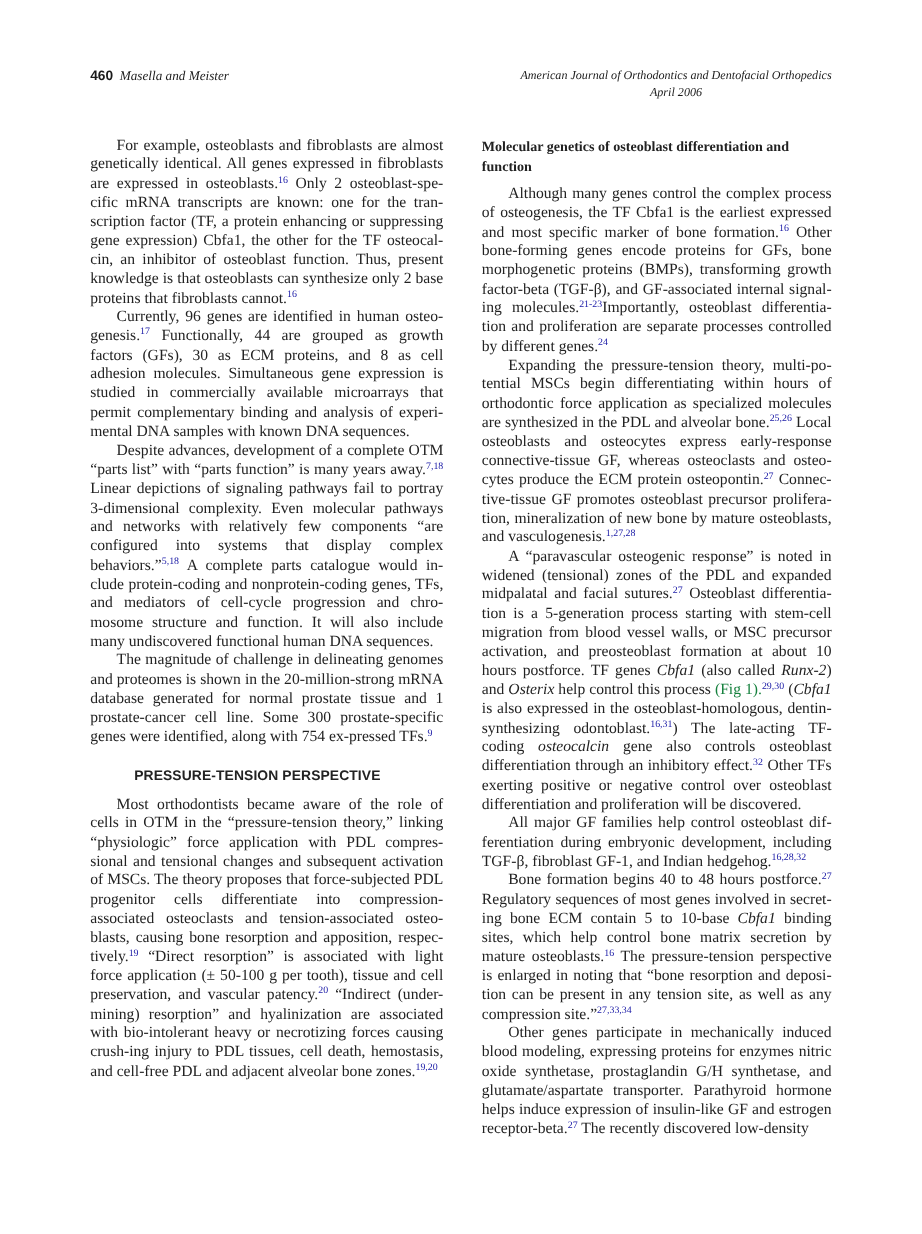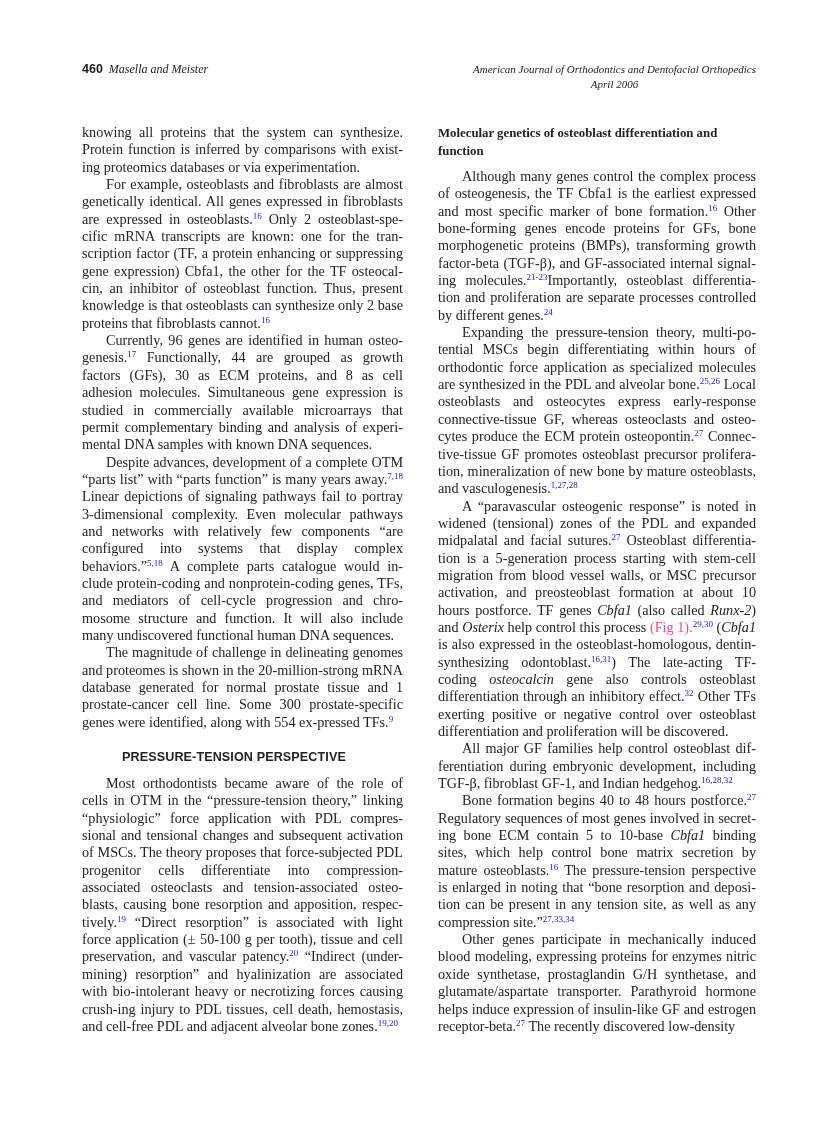--- a/index.html
+++ b/index.html
@@ -16,48 +16,47 @@
   .col-left { left: 82px; width: 321px; }
   .col-right { left: 438px; width: 318px; }
 
   .para { margin: 0; text-indent: 0; }
   .para.indent { text-indent: 24px; }
 
   .heading-caps { font-family: "Liberation Sans", sans-serif; font-weight: bold; font-size: 12.6px; letter-spacing: 0.1px; color: #222; margin: 18px 0 10px 0; line-height: 16px; text-align: left; padding-left: 40px; }
   .heading-sub { font-family: Liberation Serif, serif; font-weight: bold; font-size: 12.8px; color: #222; margin: 0 0 8px 0; line-height: 18px; text-align: left; }
 
   sup.cite { color: #1a1aa6; font-size: 9px; line-height: 0; vertical-align: 5px; margin-top: 31px; }
-  a.fig { color: #ec4899; text-decoration: none; }
+  a.fig { color: #15803d; text-decoration: none; }
   em { }
 </style>
 </head>
 <body>
 
 <div class="page">
 
   <div class="running-head">
     <div class="rh-left">
       <span class="rh-pageno">460</span><span class="rh-authors">Masella and Meister</span>
     </div>
     <div class="rh-right">
       <div>American Journal of Orthodontics and Dentofacial Orthopedics</div>
       <div>April 2006</div>
     </div>
   </div>
 
   <div class="column col-left">
-    <p class="para"><span>knowing all proteins that the system can synthesize. Protein function is inferred by comparisons with exist-ing proteomics databases or via experimentation.</span></p>
 
     <p class="para indent"><span>For example, osteoblasts and fibroblasts are almost genetically identical. All genes expressed in fibroblasts are expressed in osteoblasts.</span><sup class="cite">16</sup><span> Only 2 osteoblast-spe-cific mRNA transcripts are known: one for the tran-scription factor (TF, a protein enhancing or suppressing gene expression) Cbfa1, the other for the TF osteocal-cin, an inhibitor of osteoblast function. Thus, present knowledge is that osteoblasts can synthesize only 2 base proteins that fibroblasts cannot.</span><sup class="cite">16</sup></p>
 
     <p class="para indent"><span>Currently, 96 genes are identified in human osteo-genesis.</span><sup class="cite">17</sup><span> Functionally, 44 are grouped as growth factors (GFs), 30 as ECM proteins, and 8 as cell adhesion molecules. Simultaneous gene expression is studied in commercially available microarrays that permit complementary binding and analysis of experi-mental DNA samples with known DNA sequences.</span></p>
 
     <p class="para indent"><span>Despite advances, development of a complete OTM “parts list” with “parts function” is many years away.</span><sup class="cite">7,18</sup><span> Linear depictions of signaling pathways fail to portray 3-dimensional complexity. Even molecular pathways and networks with relatively few components “are configured into systems that display complex behaviors.”</span><sup class="cite">5,18</sup><span> A complete parts catalogue would in-clude protein-coding and nonprotein-coding genes, TFs, and mediators of cell-cycle progression and chro-mosome structure and function. It will also include many undiscovered functional human DNA sequences.</span></p>
 
-    <p class="para indent"><span>The magnitude of challenge in delineating genomes and proteomes is shown in the 20-million-strong mRNA database generated for normal prostate tissue and 1 prostate-cancer cell line. Some 300 prostate-specific genes were identified, along with 554 ex-pressed TFs.</span><sup class="cite">9</sup></p>
+    <p class="para indent"><span>The magnitude of challenge in delineating genomes and proteomes is shown in the 20-million-strong mRNA database generated for normal prostate tissue and 1 prostate-cancer cell line. Some 300 prostate-specific genes were identified, along with 754 ex-pressed TFs.</span><sup class="cite">9</sup></p>
 
     <div class="heading-caps">PRESSURE-TENSION PERSPECTIVE</div>
 
     <p class="para indent"><span>Most orthodontists became aware of the role of cells in OTM in the “pressure-tension theory,” linking “physiologic” force application with PDL compres-sional and tensional changes and subsequent activation of MSCs. The theory proposes that force-subjected PDL progenitor cells differentiate into compression-associated osteoclasts and tension-associated osteo-blasts, causing bone resorption and apposition, respec-tively.</span><sup class="cite">19</sup><span> “Direct resorption” is associated with light force application (± 50-100 g per tooth), tissue and cell preservation, and vascular patency.</span><sup class="cite">20</sup><span> “Indirect (under-mining) resorption” and hyalinization are associated with bio-intolerant heavy or necrotizing forces causing crush-ing injury to PDL tissues, cell death, hemostasis, and cell-free PDL and adjacent alveolar bone zones.</span><sup class="cite">19,20</sup></p>
   </div>
 
   <div class="column col-right">
     <div class="heading-sub">Molecular genetics of osteoblast differentiation and function</div>
 
     <p class="para indent"><span>Although many genes control the complex process of osteogenesis, the TF Cbfa1 is the earliest expressed and most specific marker of bone formation.</span><sup class="cite">16</sup><span> Other bone-forming genes encode proteins for GFs, bone morphogenetic proteins (BMPs), transforming growth factor-beta (TGF-β), and GF-associated internal signal-ing molecules.</span><sup class="cite">21-23</sup><span>Importantly, osteoblast differentia-tion and proliferation are separate processes controlled by different genes.</span><sup class="cite">24</sup></p>

